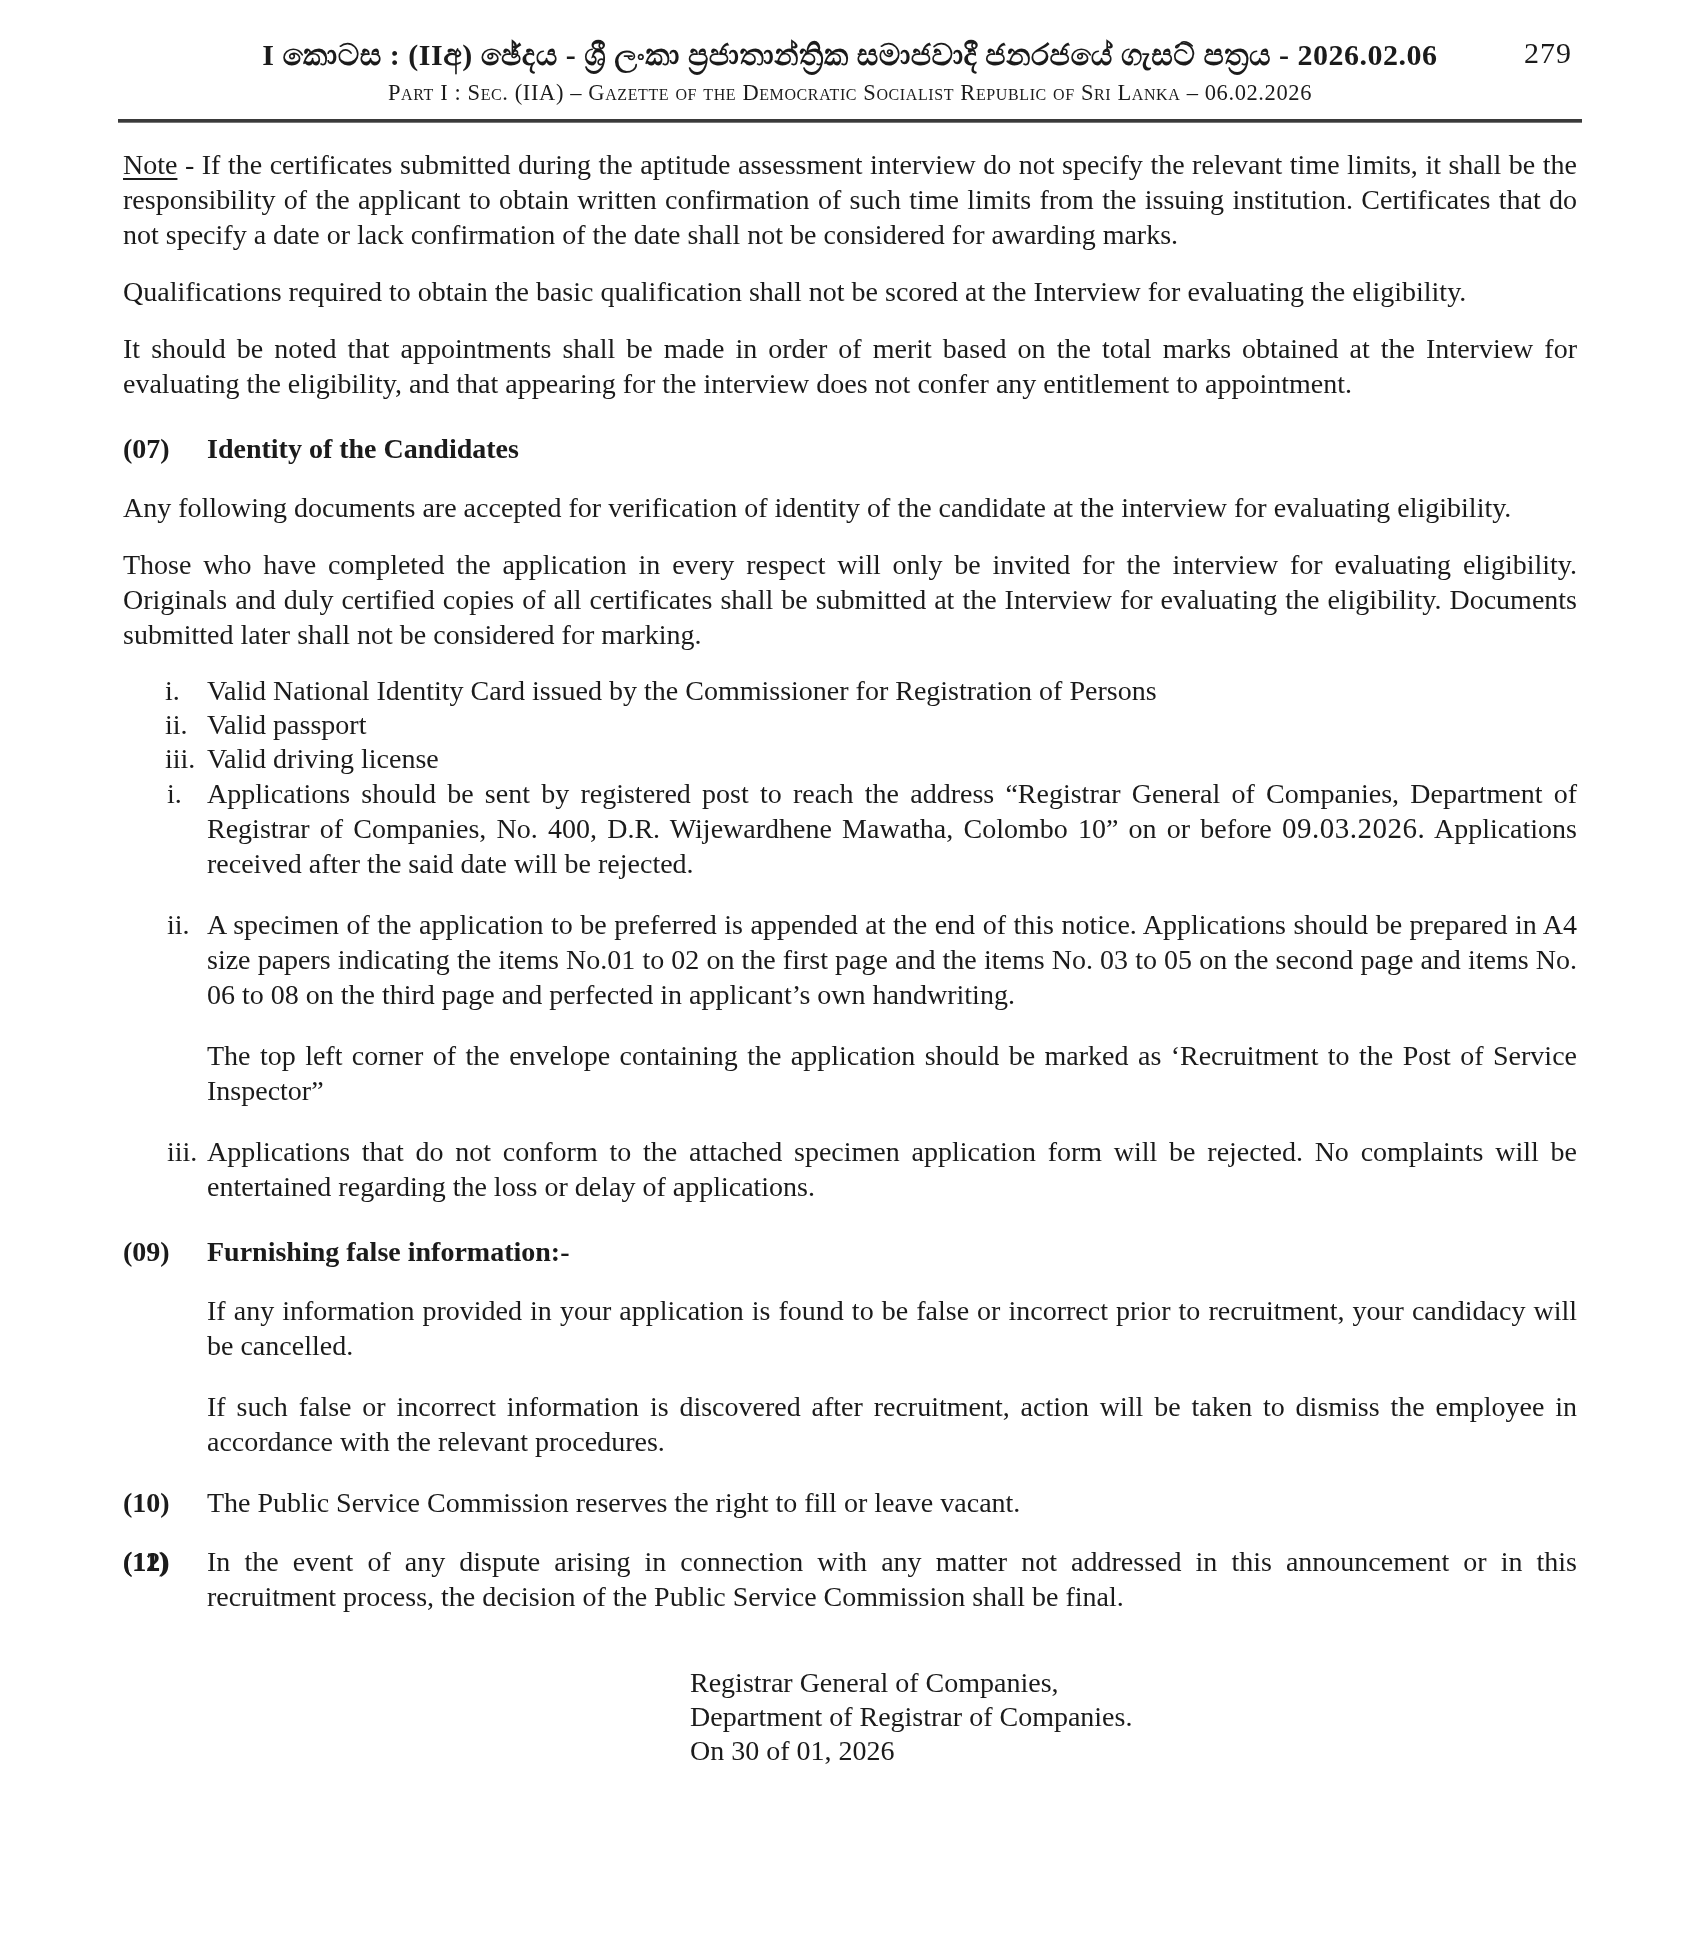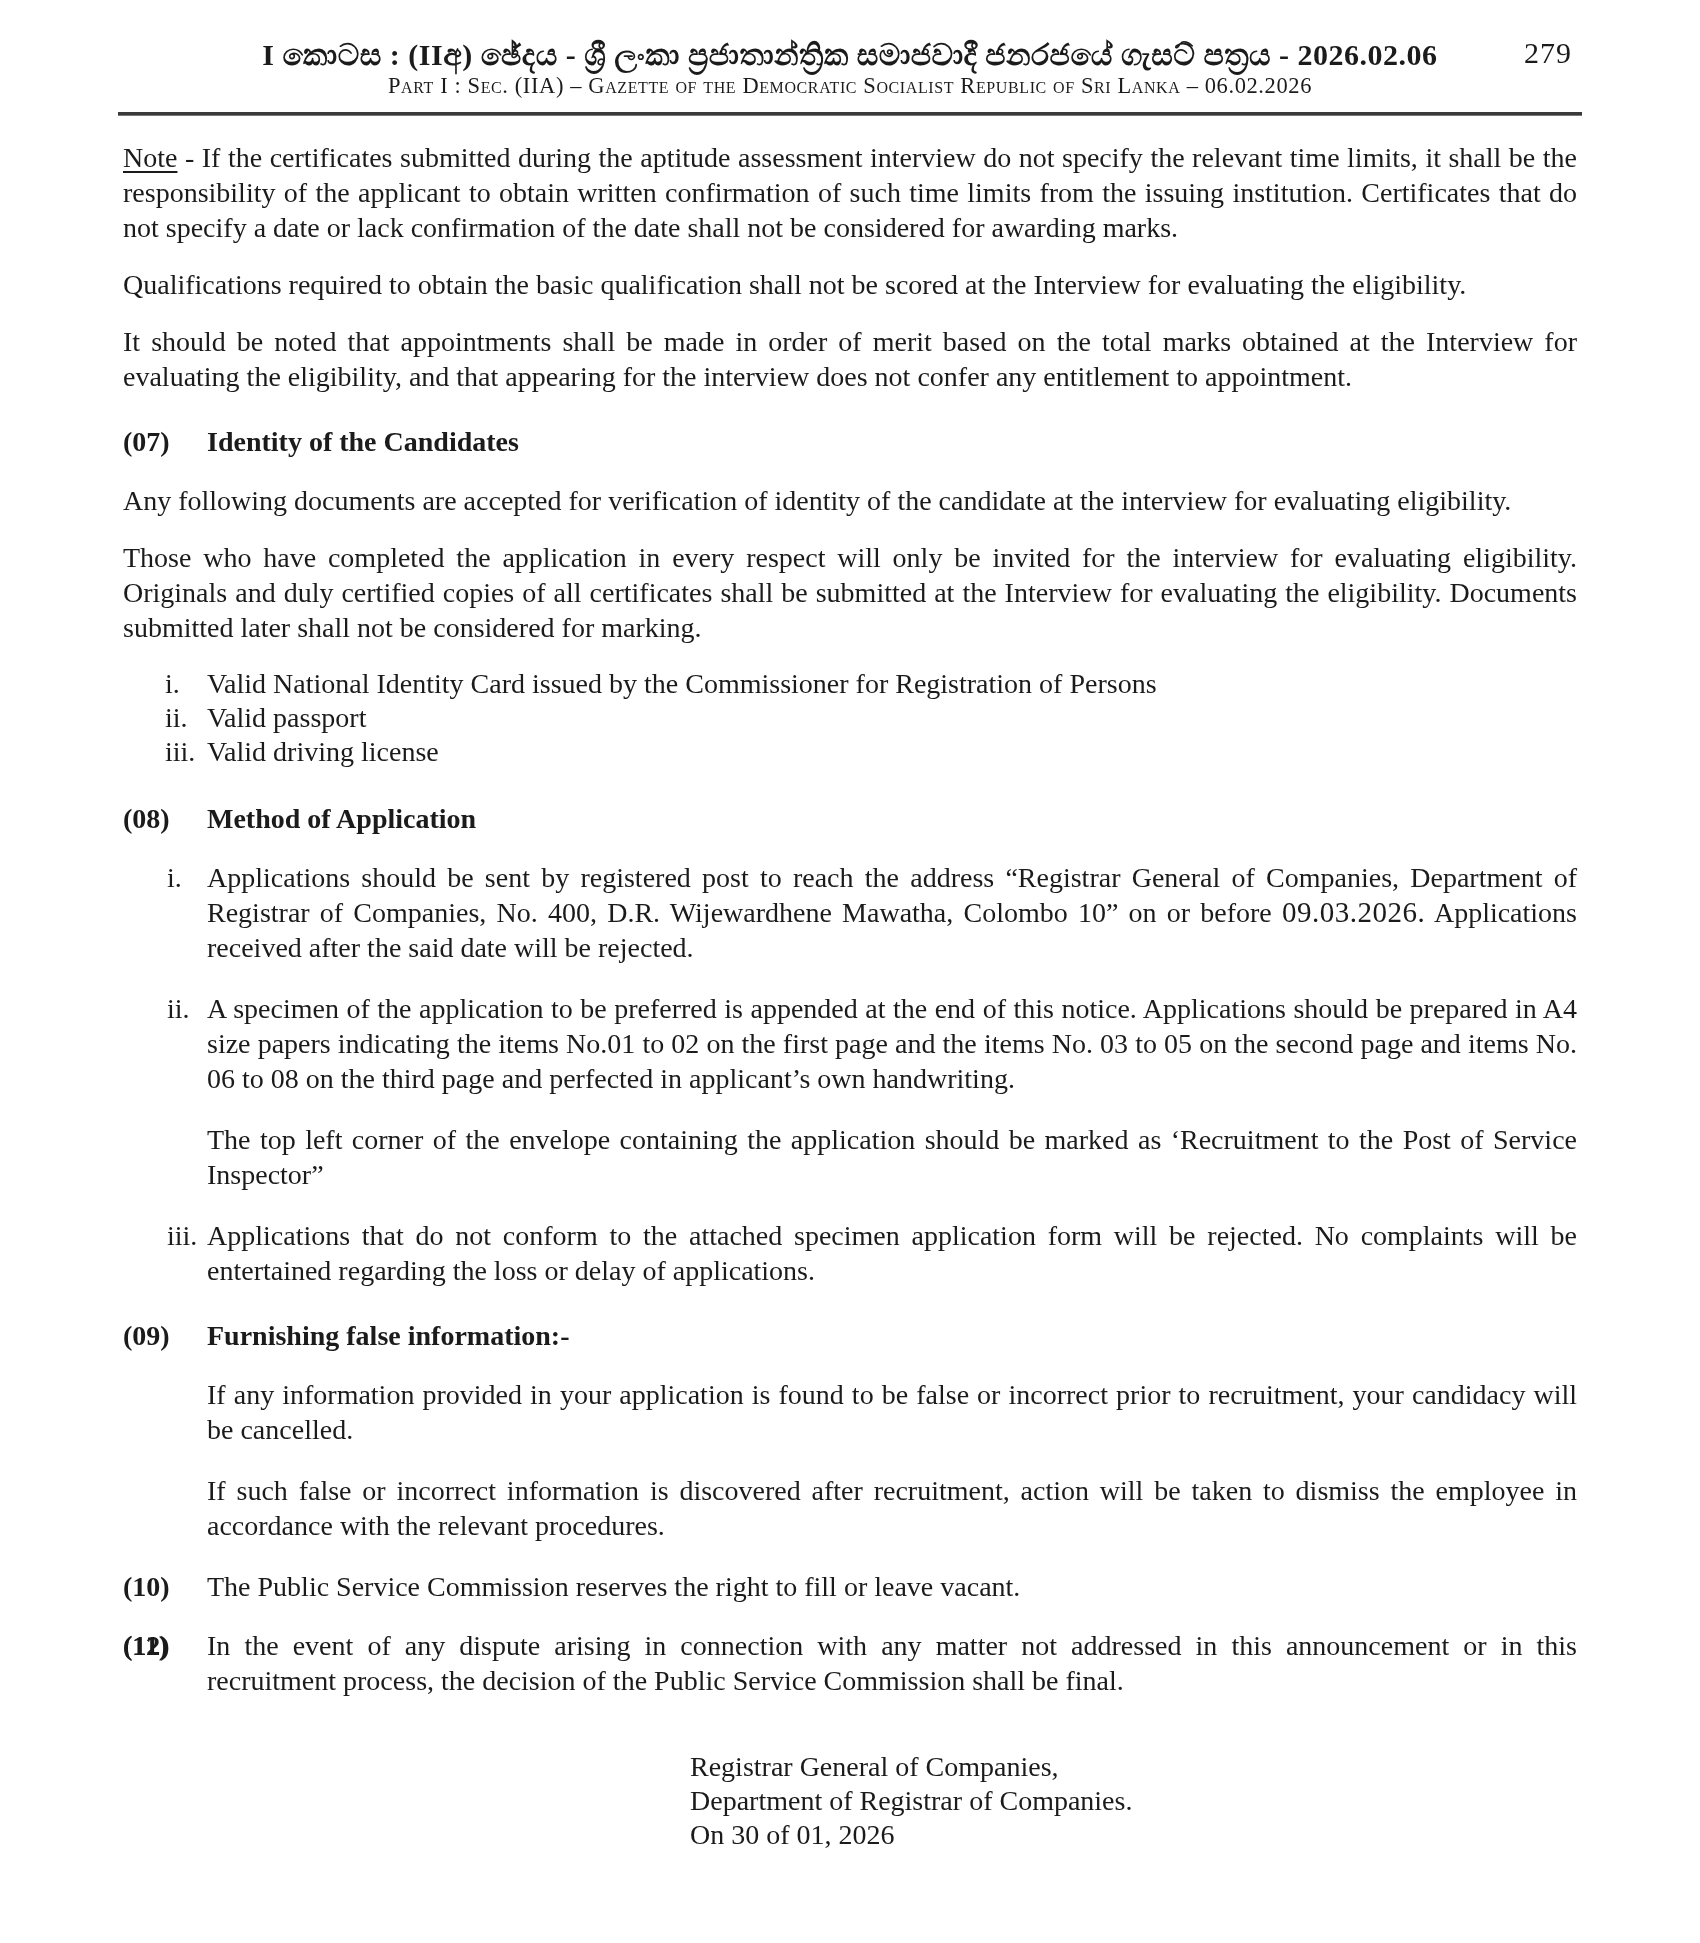--- a/index.html
+++ b/index.html
@@ -13,20 +13,21 @@
     overflow:hidden;
   }
   
   .header { text-align:center; padding-top:38px; position:relative; }
   .pageno {
     position:absolute; top:36px; right:128px;
     font-size:30px; letter-spacing:1px;
   }
   .sinhala { font-size:30px; font-weight:600; letter-spacing:0.5px; }
   .english {
+    margin-top:7px;
     font-size:22.5px;
     font-variant:small-caps;
     letter-spacing:0.6px;
   }
   .rule {
     margin:13px 118px 0 118px;
     height:4px;
     background:#3a3a3a;
     border-bottom:1px solid #777;
   }
@@ -73,21 +74,20 @@
   <main class="content">
       <p class="para"><span class="note-label">Note</span><span> - If the certificates submitted during the aptitude assessment interview do not specify the relevant time limits, it shall be the responsibility of the applicant to obtain written confirmation of such time limits from the issuing institution. Certificates that do not specify a date or lack confirmation of the date shall not be considered for awarding marks.</span></p>
       <p class="para">Qualifications required to obtain the basic qualification shall not be scored at the Interview for evaluating the eligibility.</p>
       <p class="para">It should be noted that appointments shall be made in order of merit based on the total marks obtained at the Interview for evaluating the eligibility, and that appearing for the interview does not confer any entitlement to appointment.</p>
       <div class="heading"><span class="h-num">(07)</span><span class="h-text">Identity of the Candidates</span></div>
       <p class="para">Any following documents are accepted for verification of identity of the candidate at the interview for evaluating eligibility.</p>
       <p class="para">Those who have completed the application in every respect will only be invited for the interview for evaluating eligibility. Originals and duly certified copies of all certificates shall be submitted at the Interview for evaluating the eligibility. Documents submitted later shall not be considered for marking.</p>
       <div class="roman-item"><span class="r-num">i.</span><span>Valid National Identity Card issued by the Commissioner for Registration of Persons</span></div>
       <div class="roman-item"><span class="r-num">ii.</span><span>Valid passport</span></div>
       <div class="roman-item"><span class="r-num">iii.</span><span>Valid driving license</span></div>
-      <div class="heading"><span class="h-num">(08)</span><span class="h-text">Method of Application</span></div>
       <div class="roman-para"><span class="r-num">i.</span><span>Applications should be sent by registered post to reach the address “Registrar General of Companies, Department of Registrar of Companies, No. 400, D.R. Wijewardhene Mawatha, Colombo 10” on or before </span><span class="sans">09.03.2026.</span><span> Applications received after the said date will be rejected.</span></div>
       <div class="roman-para"><span class="r-num">ii.</span><span>A specimen of the application to be preferred is appended at the end of this notice. Applications should be prepared in A4 size papers indicating the items No.01 to 02 on the first page and the items No. 03 to 05 on the second page and items No. 06 to 08 on the third page and perfected in applicant’s own handwriting.</span></div>
       <p class="sub-para">The top left corner of the envelope containing the application should be marked as ‘Recruitment to the Post of Service Inspector”</p>
       <div class="roman-para"><span class="r-num">iii.</span><span>Applications that do not conform to the attached specimen application form will be rejected. No complaints will be entertained regarding the loss or delay of applications.</span></div>
       <div class="heading"><span class="h-num">(09)</span><span class="h-text">Furnishing false information:-</span></div>
       <p class="sub-para">If any information provided in your application is found to be false or incorrect prior to recruitment, your candidacy will be cancelled.</p>
       <p class="sub-para">If such false or incorrect information is discovered after recruitment, action will be taken to dismiss the employee in accordance with the relevant procedures.</p>
       <div class="num-para"><span class="np-num">(10)</span><span>The Public Service Commission reserves the right to fill or leave vacant.</span></div>
       <div class="num-para"><span class="np-num">(11)</span></div>
       <div class="num-para"><span class="np-num">(12)</span><span>In the event of any dispute arising in connection with any matter not addressed in this announcement or in this recruitment process, the decision of the Public Service Commission shall be final.</span></div>

